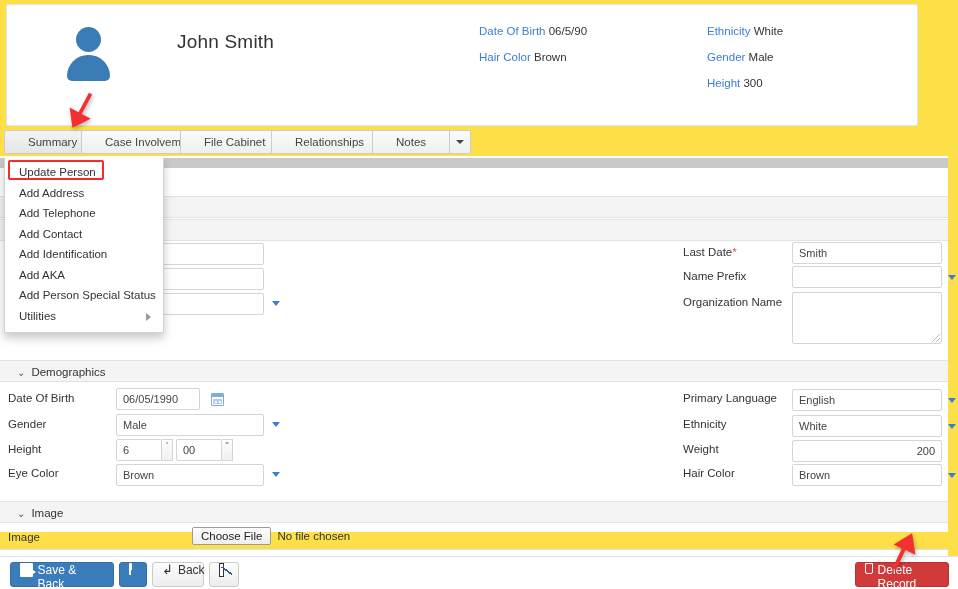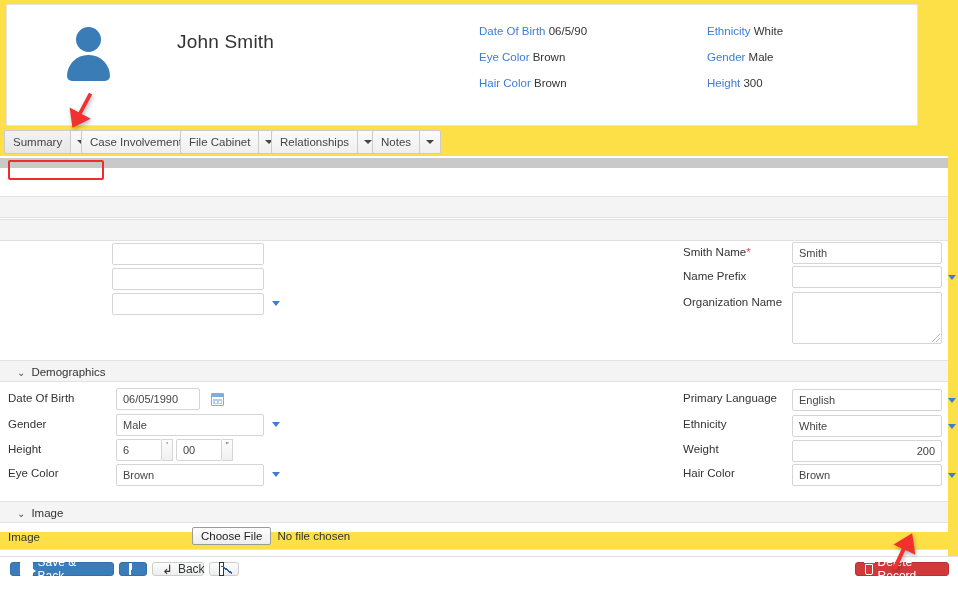--- a/index.html
+++ b/index.html
@@ -39,21 +39,21 @@
   .attr-label { color: #3b7dd8; }
   .attr-value { color: #333; }
 
   
   .tabbar { position: absolute; left: 0; top: 130px; width: 958px; height: 26px; }
   .tabgroup { position: absolute; top: 0; display: flex; height: 24px; }
   .tab-btn, .tab-caret {
     background: linear-gradient(#fbfbfb, #efefef);
     border: 1px solid #cccccc;
     height: 24px; display: flex; align-items: center; justify-content: center;
-    font-size: 11.5px; color: #444; padding: 0 8px; border-radius: 2px;
+    font-size: 11.5px; color: #444; padding: 0 23px; border-radius: 2px;
     cursor: pointer;
   }
   .tab-btn.has-caret { border-right: none; border-radius: 2px 0 0 2px; }
   .tab-caret { width: 22px; padding: 0; border-radius: 0 2px 2px 0; }
   .tab-btn.active { background: linear-gradient(#f3f3f3, #e6e6e6); }
   .caret-dn {
     width: 0; height: 0; border-left: 4px solid transparent;
     border-right: 4px solid transparent; border-top: 4px solid #444;
   }
 
@@ -144,22 +144,22 @@
     position: absolute; left: 8px; top: 160px; width: 96px; height: 20px;
     border: 2px solid #ef2d2d; border-radius: 2px; z-index: 60; pointer-events: none;
   }
 
   
   .footer {
     position: absolute; left: 0; top: 556px; width: 958px; height: 33px;
     background: #ffffff; border-top: 1px solid #e2e2e2;
   }
   .btn {
-    position: absolute; height: 14px; border-radius: 3px; font-size: 12px;
-    display: flex; align-items: center; gap: 5px; padding: 0 9px; cursor: pointer;
+    position: absolute; height: 25px; border-radius: 3px; font-size: 12px;
+    display: flex; align-items: flex-start; gap: 5px; padding: 0 9px; cursor: pointer;
     border: 1px solid transparent; top: 5px;
   }
   .btn-primary { background: #3b7dba; border-color: #346ea3; color: #fff; }
   .btn-default { background: linear-gradient(#fdfdfd,#eceded); border-color: #cccccc; color: #333; }
   .btn-danger  { background: #d03a3a; border-color: #b93232; color: #fff; }
   .ico { display: inline-block; }
   .ico-save-back {
     width: 13px; height: 14px; background: #fff; border-radius: 1px; position: relative;
   }
   .ico-save-back::after {
@@ -206,24 +206,20 @@
       <div class="avatar-body"></div>
     </div>
     <div class="person-name">John Smith</div>
 
     <div class="attr-col left">
       <div class="attr-row">
         <span class="attr-label">Date Of Birth</span>
         <span class="attr-value">06/5/90</span>
       </div>
       <div class="attr-row">
-        <span class="attr-label">Eye Color</span>
-        <span class="attr-value">Brown</span>
-      </div>
-      <div class="attr-row">
         <span class="attr-label">Hair Color</span>
         <span class="attr-value">Brown</span>
       </div>
     </div>
 
     <div class="attr-col right">
       <div class="attr-row">
         <span class="attr-label">Ethnicity</span>
         <span class="attr-value">White</span>
       </div>
@@ -273,21 +269,21 @@
 
   <div class="panel-head" style="top:196px;"></div>
   <div class="panel-head" style="top:219px;"></div>
 
   <div class="txtbox" style="left:112px; top:243px; width:152px;"></div>
   <div class="txtbox" style="left:112px; top:268px; width:152px;"></div>
   <div class="txtbox" style="left:112px; top:293px; width:152px;"></div>
   <div class="sel-caret" style="left:272px; top:301px;"></div>
 
   <div class="fld-label" style="left:683px; top:246px;">
-    <span>Smith Name</span><span class="req">*</span>
+    <span>Last Date</span><span class="req">*</span>
   </div>
   <div class="txtbox" style="left:792px; top:242px; width:150px;">Smith</div>
 
   <div class="fld-label" style="left:683px; top:270px;">Name Prefix</div>
   <div class="txtbox" style="left:792px; top:266px; width:150px;"></div>
   <div class="sel-caret" style="left:948px; top:275px;"></div>
 
   <div class="fld-label" style="left:683px; top:296px;">Organization Name</div>
   <div class="txtarea" style="left:792px; top:292px; width:150px; height:52px;">
     <span></span>
@@ -338,20 +334,33 @@
   <div class="panel-head" style="top:501px;">
     <span class="chev">⌄</span><span>Image</span>
   </div>
   <div class="fld-label" style="left:8px; top:531px;">Image</div>
   <div class="file-row" style="left:192px; top:527px;">
     <div class="choose-btn">Choose File</div>
     <div class="no-file">No file chosen</div>
   </div>
   <div class="panel-head" style="top:549px; height:8px; background:#fff; border-bottom:none;"></div>
 
+  <div class="dropdown">
+    <div class="menu-item">Update Person</div>
+    <div class="menu-item">Add Address</div>
+    <div class="menu-item">Add Telephone</div>
+    <div class="menu-item">Add Contact</div>
+    <div class="menu-item">Add Identification</div>
+    <div class="menu-item">Add AKA</div>
+    <div class="menu-item">Add Person Special Status</div>
+    <div class="menu-item">
+      <span>Utilities</span>
+      <span class="submenu-arrow"></span>
+    </div>
+  </div>
   <div class="menu-highlight"></div>
 
   <div class="footer">
     <div class="btn btn-primary" style="left:10px; width:104px;">
       <span class="ico ico-save-back"></span>
       <span>Save &amp; Back</span>
     </div>
     <div class="btn btn-primary" style="left:119px; width:28px; justify-content:center;">
       <span class="ico ico-floppy"></span>
       <span></span>

